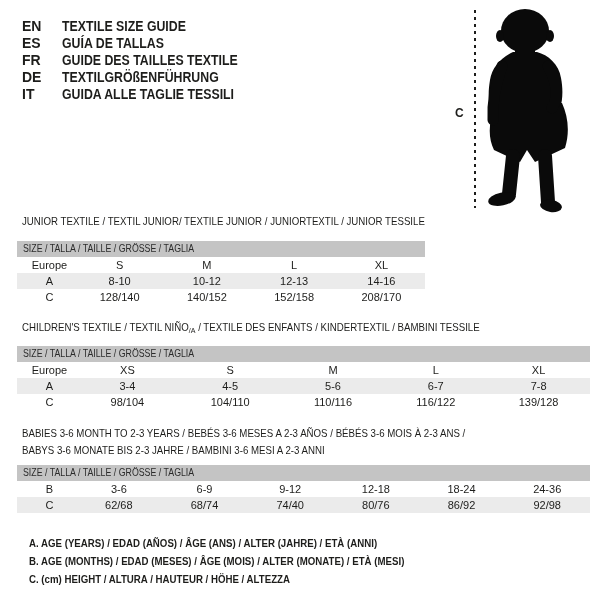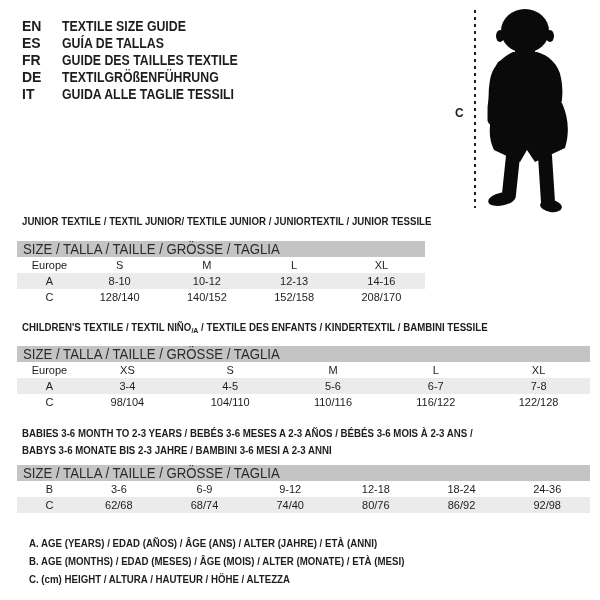--- a/index.html
+++ b/index.html
@@ -12,32 +12,32 @@
   .lang-row{display:flex;height:17px;line-height:17px;font-weight:bold;font-size:14px;}
   .lang-code{width:40px;flex:0 0 40px;}
 
   
   .dash-line{position:absolute;left:474px;top:10px;width:2px;height:198px;
      background-image:repeating-linear-gradient(to bottom,#1d1d1b 0,#1d1d1b 3px,transparent 3px,transparent 7px);}
   .c-label{position:absolute;left:455px;top:106px;font-weight:bold;font-size:12px;}
   .baby{position:absolute;left:480px;top:8px;}
 
   
-  .sec-title{position:absolute;left:22px;font-weight:bold;font-size:11px;white-space:nowrap;line-height:17px;}
+  .sec-title{position:absolute;left:22px;font-weight:normal;font-size:11px;white-space:nowrap;line-height:17px;}
   #sec1-title{top:213px;}
   #sec2-title{top:319px;}
   #sec3-title{top:425px;}
   .subs{font-size:8px;vertical-align:-2px;}
 
   
   .size-table{position:absolute;left:17px;}
   #table1{top:241px;width:408px;}
   #table2{top:346px;width:573px;}
   #table3{top:465px;width:573px;}
-  .t-head{height:16px;line-height:16px;background:#c4c4c4;font-size:15px;color:#2b2b2b;padding-left:6px;}
+  .t-head{height:16px;line-height:16px;background:#c4c4c4;font-size:10px;color:#2b2b2b;padding-left:6px;}
   .t-row{display:flex;height:16px;line-height:16px;font-size:11px;}
   .t-body .t-row:nth-child(2){background:#ebebeb;}
   .t-cell{flex:1;text-align:center;}
   .t-cell.label{flex:0 0 53px;text-align:center;padding-left:6px;}
 
   
   .footnotes{position:absolute;left:21px;top:534px;}
   .footnote{font-weight:bold;font-size:11px;height:18px;line-height:18px;white-space:nowrap;margin-left:8px;}
 </style>
 </head>
@@ -142,21 +142,21 @@
           <div class="t-cell">5-6</div>
           <div class="t-cell">6-7</div>
           <div class="t-cell">7-8</div>
         </div>
         <div class="t-row">
           <div class="t-cell label">C</div>
           <div class="t-cell">98/104</div>
           <div class="t-cell">104/110</div>
           <div class="t-cell">110/116</div>
           <div class="t-cell">116/122</div>
-          <div class="t-cell">122/128</div>
+          <div class="t-cell">139/128</div>
         </div>
       </div>
   </div>
 
   <div class="sec-title" id="sec3-title">
     <span class="cond">BABIES 3-6 MONTH TO 2-3 YEARS / BEBÉS 3-6 MESES A 2-3 AÑOS / BÉBÉS 3-6 MOIS À 2-3 ANS /</span><br>
     <span class="cond">BABYS 3-6 MONATE BIS 2-3 JAHRE / BAMBINI 3-6 MESI A 2-3 ANNI</span>
   </div>
   <div class="size-table" id="table3">
     <div class="t-head">

